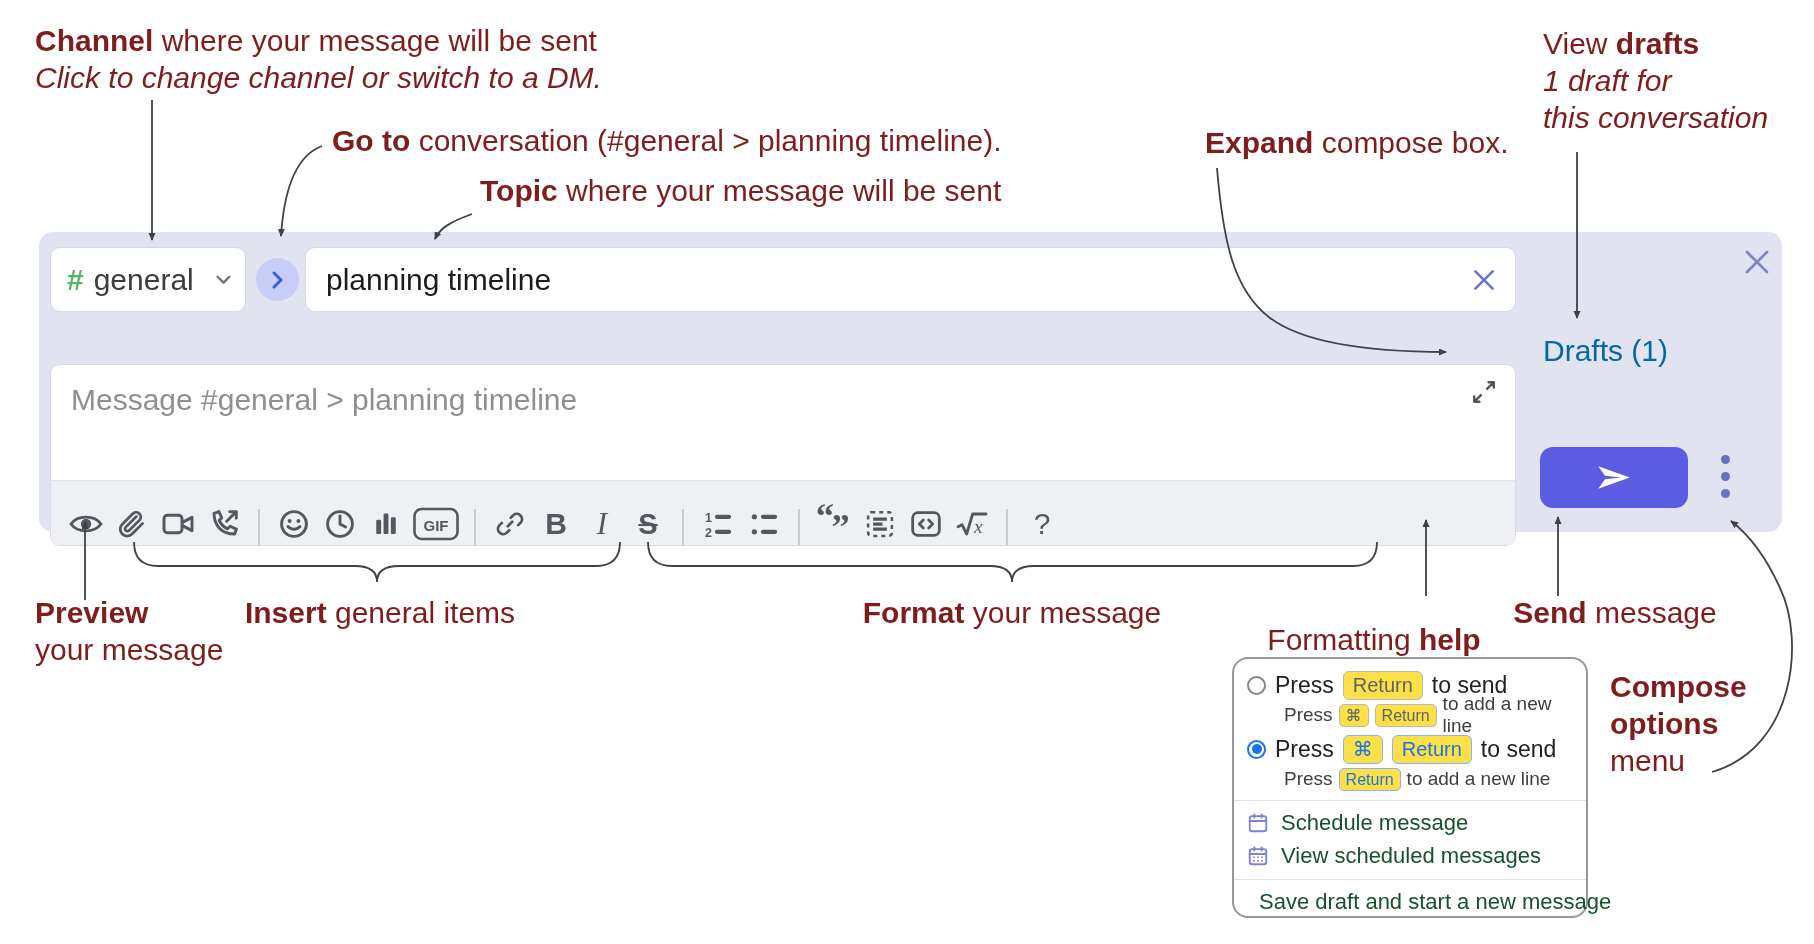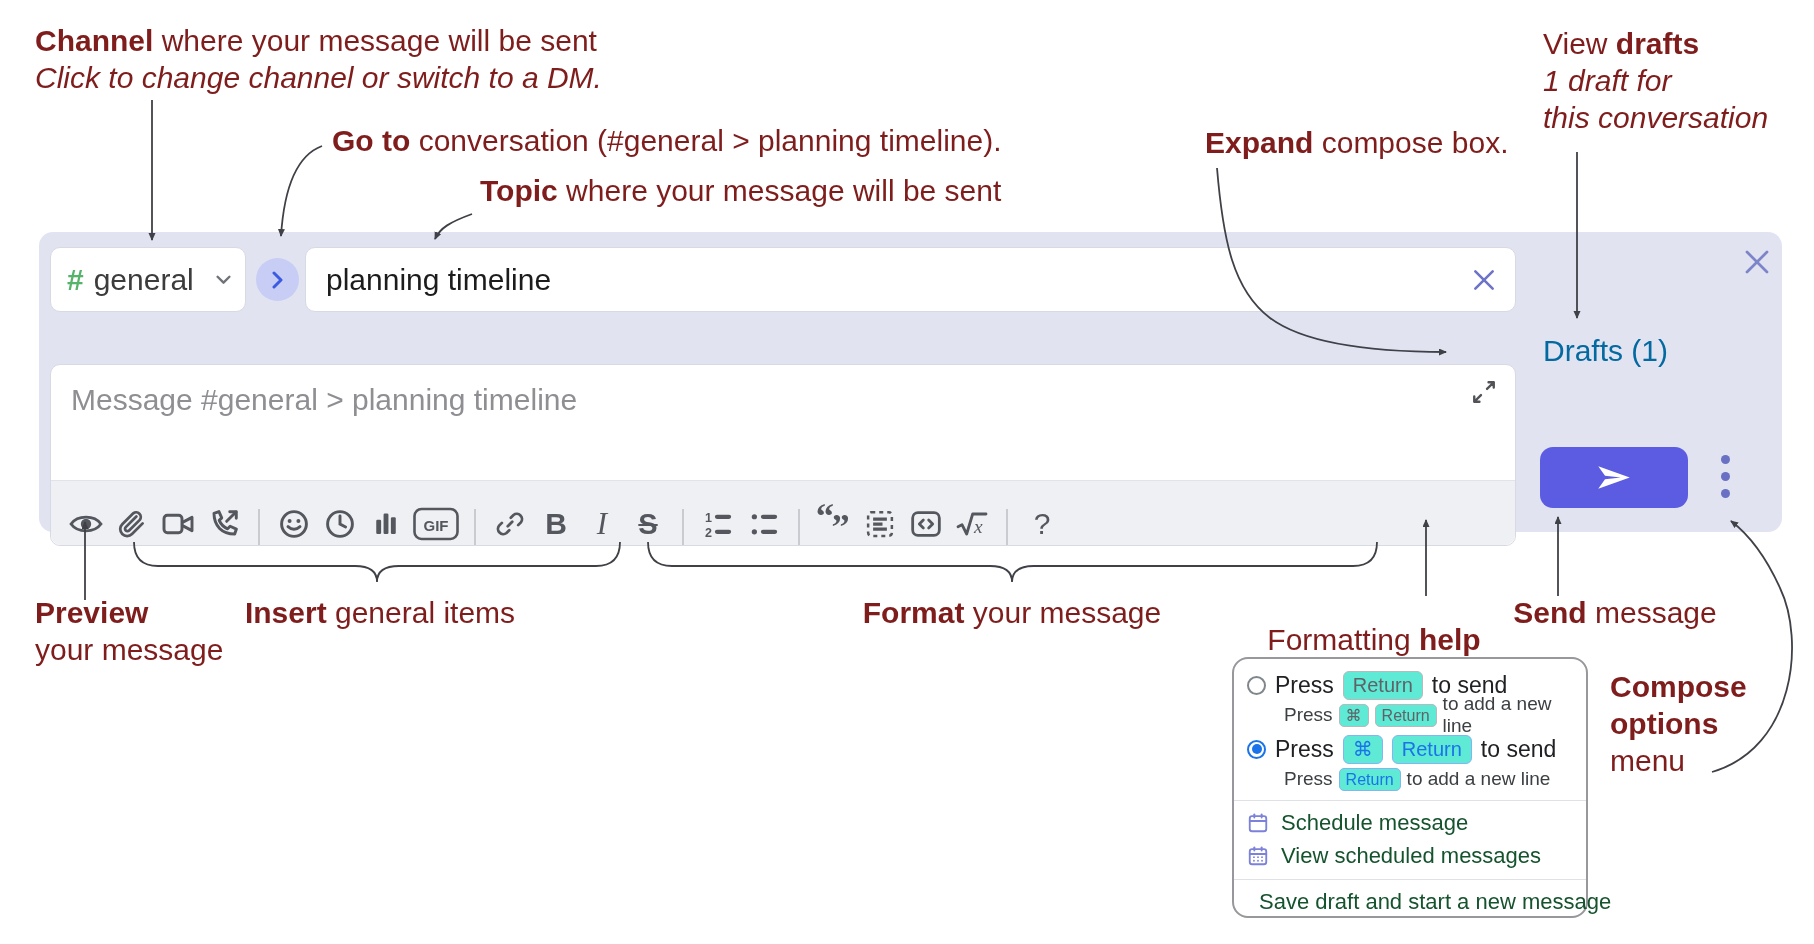--- a/index.html
+++ b/index.html
@@ -47,21 +47,21 @@
   .kebab i{width:9px;height:9px;border-radius:50%;background:#6a70c4;}
   
   .menu{position:absolute;left:1232px;top:657px;width:356px;height:261px;background:#ffffff;
         border:2px solid #97979c;border-radius:16px;box-sizing:border-box;padding-top:10px;}
   .radio-row{display:flex;align-items:center;gap:9px;padding:0 13px;height:32px;font-size:23px;color:#202124;}
   .sub-row{display:flex;align-items:center;gap:6px;padding-left:50px;height:28px;font-size:19px;color:#3c4043;}
   .radio{width:19px;height:19px;border:2px solid #80868b;border-radius:50%;box-sizing:border-box;flex:none;}
   .radio.sel{border-color:#1a73e8;position:relative;}
   .radio.sel::after{content:'';position:absolute;inset:2.5px;background:#1a73e8;border-radius:50%;}
   .keycap{border:1.5px solid #b7b9bd;border-radius:6px;padding:0 9px;font-size:20px;color:#5f6368;
-          line-height:27px;background:#5eead4;white-space:nowrap;}
+          line-height:27px;background:#fde047;white-space:nowrap;}
   .keycap.sm{font-size:16px;padding:0 6px;line-height:21px;border-radius:5px;}
   .keycap.blue{border-color:#84b4f5;color:#1a73e8;}
   .mdivider{height:1px;background:#dfe1e5;margin:7px 0 5px;}
   .menu-item{display:flex;align-items:center;gap:12px;padding:0 13px;height:33px;font-size:22px;color:#14532d;white-space:nowrap;}
   .overlay{position:absolute;left:0;top:0;pointer-events:none;}
 </style>
 </head>
 <body>
 
 <div id="canvas">

